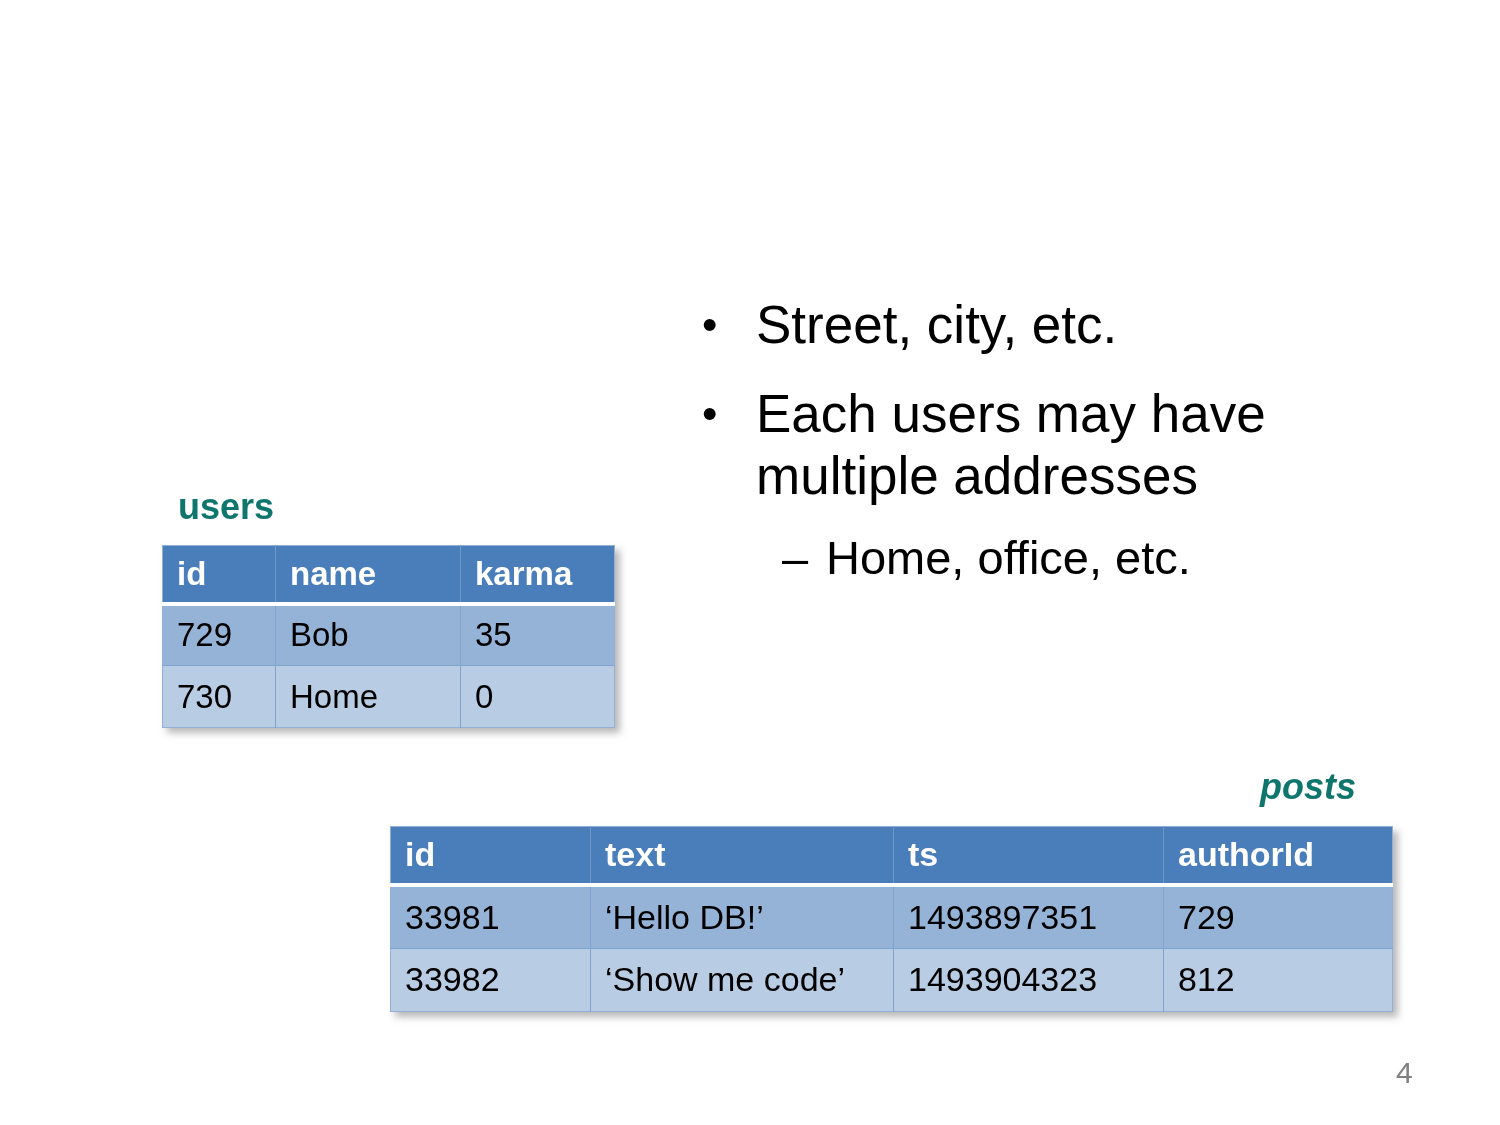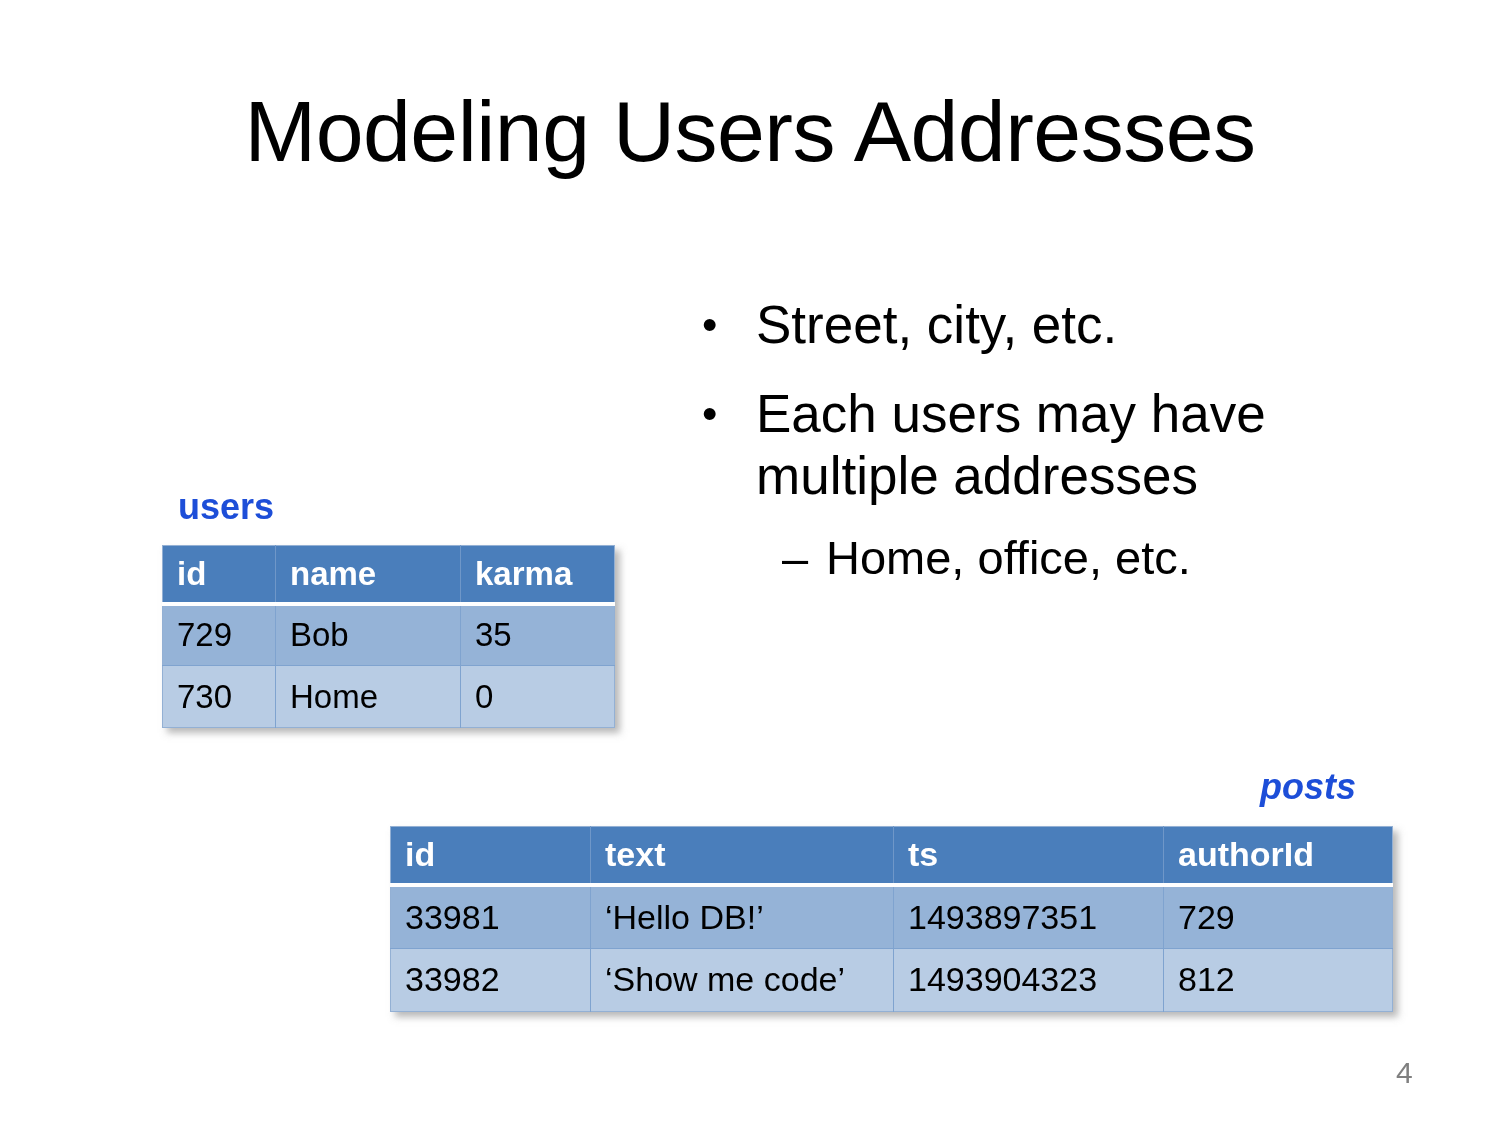--- a/index.html
+++ b/index.html
@@ -72,21 +72,21 @@
   .sub-mark {
     width: 44px;
     flex: 0 0 44px;
   }
 
   
   .tbl-label {
     position: absolute;
     font-size: 36px;
     font-weight: 700;
-    color: #1d4ed8;
+    color: #0f766e;
     white-space: nowrap;
   }
   .tbl {
     position: absolute;
     box-sizing: border-box;
     border-collapse: collapse;
     table-layout: fixed;
     background: #be185d;
     box-shadow: 5px 5px 7px rgba(120,120,120,0.52);
     border: 1px solid #93b0d4;
@@ -149,21 +149,20 @@
     top: 1056px;
     font-size: 30px;
     color: #808080;
   }
 </style>
 </head>
 <body>
 
 <div id="slide">
 
-  <div id="slide-title">Modeling Users Addresses</div>
 
   <div id="bullets">
 
     <div class="bullet-row">
       <span class="bullet-mark">•</span>
       <span class="bullet-text">Street, city, etc.</span>
     </div>
 
     <div class="bullet-row">
       <span class="bullet-mark">•</span>

